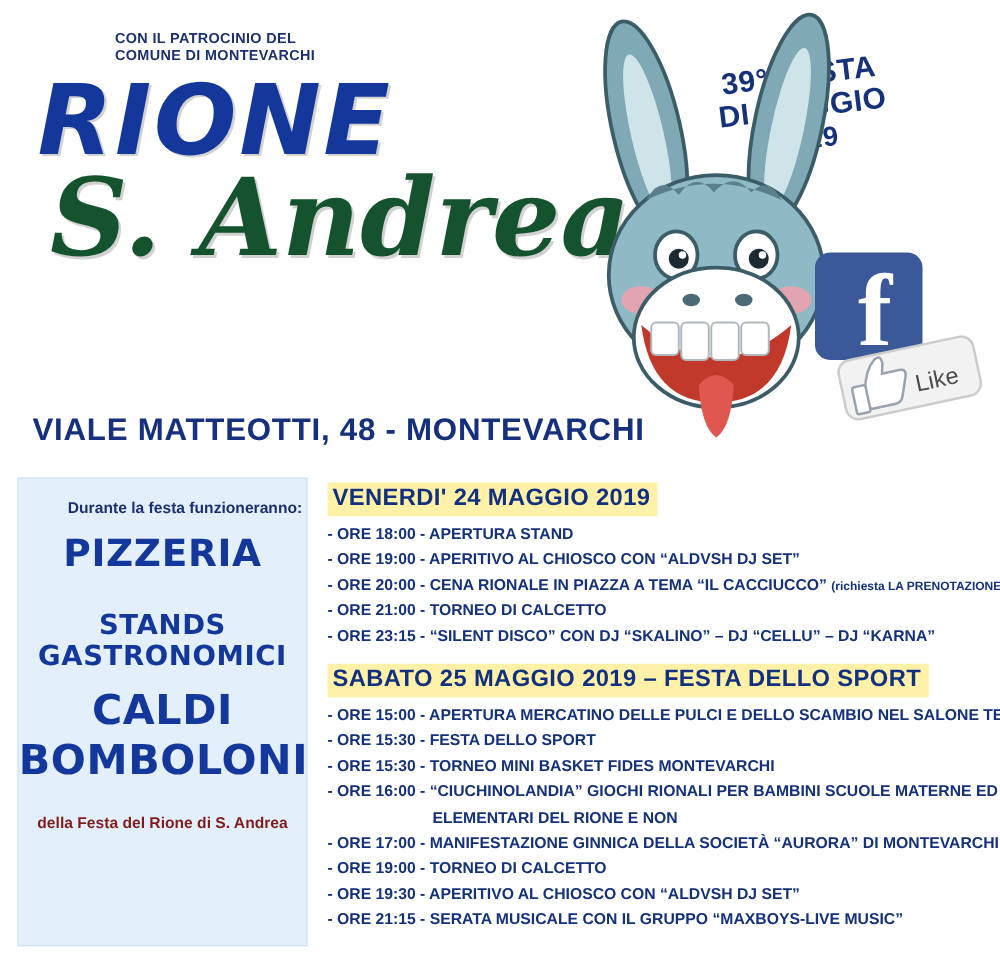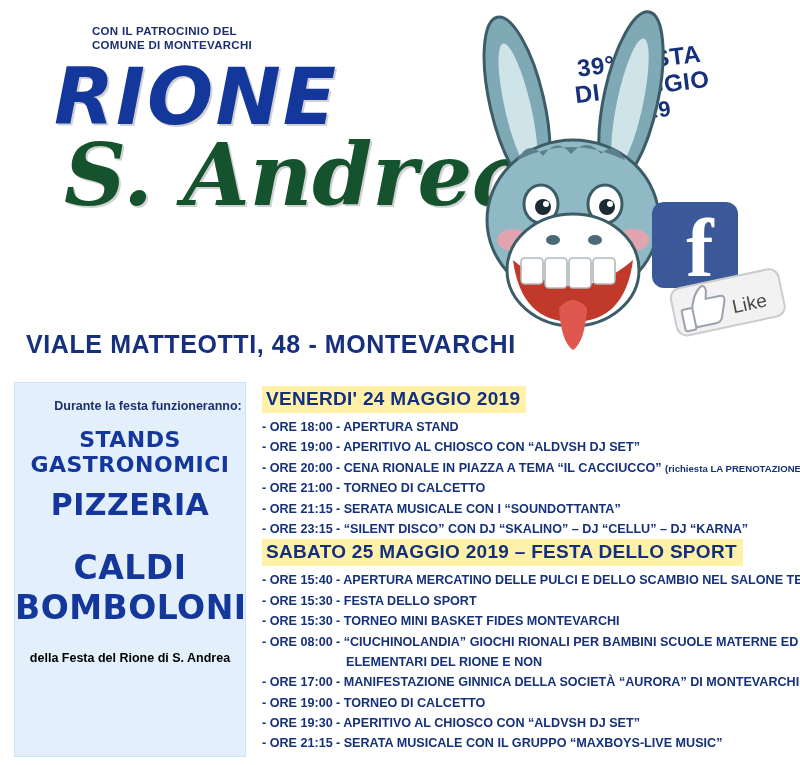--- a/index.html
+++ b/index.html
@@ -27,21 +27,20 @@
     letter-spacing: .3px;
     color: #1c2f6e;
     text-align: left;
   }
 
   .title-block {
     position: absolute;
     left: 30px;
     top: 58px;
     width: 520px;
-    margin-left: 24px;
   }
   .title-rione {
     font-family: "DejaVu Sans", sans-serif;
     font-size: 78px;
     font-weight: bold;
     font-style: italic;
     letter-spacing: 2px;
     color: #14379c;
     line-height: 1;
     text-shadow: 2px 2px 0 rgba(0,0,0,.18);
@@ -127,42 +126,42 @@
     color: #14379c;
     letter-spacing: .5px;
     line-height: 1.15;
   }
   .lp-stands { font-size: 22px; margin-bottom: 10px; }
   .lp-pizzeria { font-size: 30px; margin-bottom: 26px; }
   .lp-bomboloni { font-size: 33px; line-height: 1.2; }
   .lp-footer {
     font-size: 12.5px;
     font-weight: bold;
-    color: #000000;
+    color: #7f1d1d;
     margin-top: 24px;
   }
 
   
   .program {
     position: absolute;
     left: 262px;
     top: 386px;
     width: 528px;
   }
   .day-head {
     display: inline-block;
     background: #fff2a8;
     color: #13307e;
     font-size: 19px;
     font-weight: bold;
     letter-spacing: .3px;
     padding: 2px 6px 3px 4px;
     margin-bottom: 4px;
   }
-  .day-head.second { }
+  .day-head.second { margin-top: 12px; }
   .event {
     font-size: 12.6px;
     font-weight: bold;
     color: #15317a;
     line-height: 1.62;
     white-space: nowrap;
   }
   .event .cont {
     display: block;
     padding-left: 84px;
@@ -241,22 +240,22 @@
   <g transform="rotate(-12 90 112)">
     <rect x="34" y="82" width="110" height="48" rx="10" fill="#f2f2f2" stroke="#cccccc" stroke-width="2"></rect>
     <path d="M52 108 q4 -16 12 -22 q6 -4 6 4 l-2 8 h14 q6 0 4 6 l-6 16 q-2 4 -7 4 H56 q-4 0 -4 -4 z" fill="#ffffff" stroke="#9aa3ad" stroke-width="2"></path>
     <rect x="42" y="104" width="11" height="22" rx="2" fill="#ffffff" stroke="#9aa3ad" stroke-width="2"></rect>
     <text x="110" y="118" font-family="Liberation Sans, sans-serif" font-size="19" fill="#4a4a4a" text-anchor="middle">Like</text>
   </g>
 </svg>
 
 <div class="left-panel">
   <div class="lp-intro">Durante la festa funzioneranno:</div>
+  <div class="lp-big lp-pizzeria">PIZZERIA</div>
   <div class="lp-big lp-stands">STANDS GASTRONOMICI</div>
-  <div class="lp-big lp-pizzeria">PIZZERIA</div>
   <div class="lp-big lp-bomboloni">CALDI</div>
   <div class="lp-big lp-bomboloni">BOMBOLONI</div>
   <div class="lp-footer">della Festa del Rione di S. Andrea</div>
 </div>
 
 <div class="program">
 
   <div class="day-head">VENERDI' 24  MAGGIO 2019</div>
 
   <div class="event">
@@ -270,44 +269,40 @@
   <div class="event">
     <span class="ev-time">- ORE  20:00</span><span>-</span>
     <span>CENA RIONALE IN PIAZZA A TEMA “IL CACCIUCCO”</span>
     <span class="note">(richiesta LA PRENOTAZIONE)</span>
   </div>
   <div class="event">
     <span class="ev-time">- ORE  21:00</span><span>-</span>
     <span>TORNEO DI CALCETTO</span>
   </div>
   <div class="event">
-    <span class="ev-time">- ORE  21:15</span><span>-</span>
-    <span>SERATA MUSICALE CON I “SOUNDOTTANTA”</span>
-  </div>
-  <div class="event">
     <span class="ev-time">- ORE  23:15</span><span>-</span>
     <span>“SILENT DISCO” CON DJ “SKALINO” – DJ “CELLU” – DJ “KARNA”</span>
   </div>
 
   <div class="day-head second">SABATO 25 MAGGIO 2019 – FESTA DELLO SPORT</div>
 
   <div class="event">
-    <span class="ev-time">- ORE  15:40</span><span>-</span>
+    <span class="ev-time">- ORE  15:00</span><span>-</span>
     <span>APERTURA MERCATINO DELLE PULCI E DELLO SCAMBIO NEL SALONE TEATRO</span>
   </div>
   <div class="event">
     <span class="ev-time">- ORE  15:30</span><span>-</span>
     <span>FESTA DELLO SPORT</span>
   </div>
   <div class="event">
     <span class="ev-time">- ORE  15:30</span><span>-</span>
     <span>TORNEO MINI BASKET FIDES MONTEVARCHI</span>
   </div>
   <div class="event">
-    <span class="ev-time">- ORE  08:00</span><span>-</span>
+    <span class="ev-time">- ORE  16:00</span><span>-</span>
     <span>“CIUCHINOLANDIA” GIOCHI RIONALI PER BAMBINI SCUOLE MATERNE ED</span>
     <span class="cont">ELEMENTARI DEL RIONE E NON</span>
   </div>
   <div class="event">
     <span class="ev-time">- ORE  17:00</span><span>-</span>
     <span>MANIFESTAZIONE GINNICA DELLA SOCIETÀ “AURORA” DI MONTEVARCHI</span>
   </div>
   <div class="event">
     <span class="ev-time">- ORE  19:00</span><span>-</span>
     <span>TORNEO DI CALCETTO</span>

